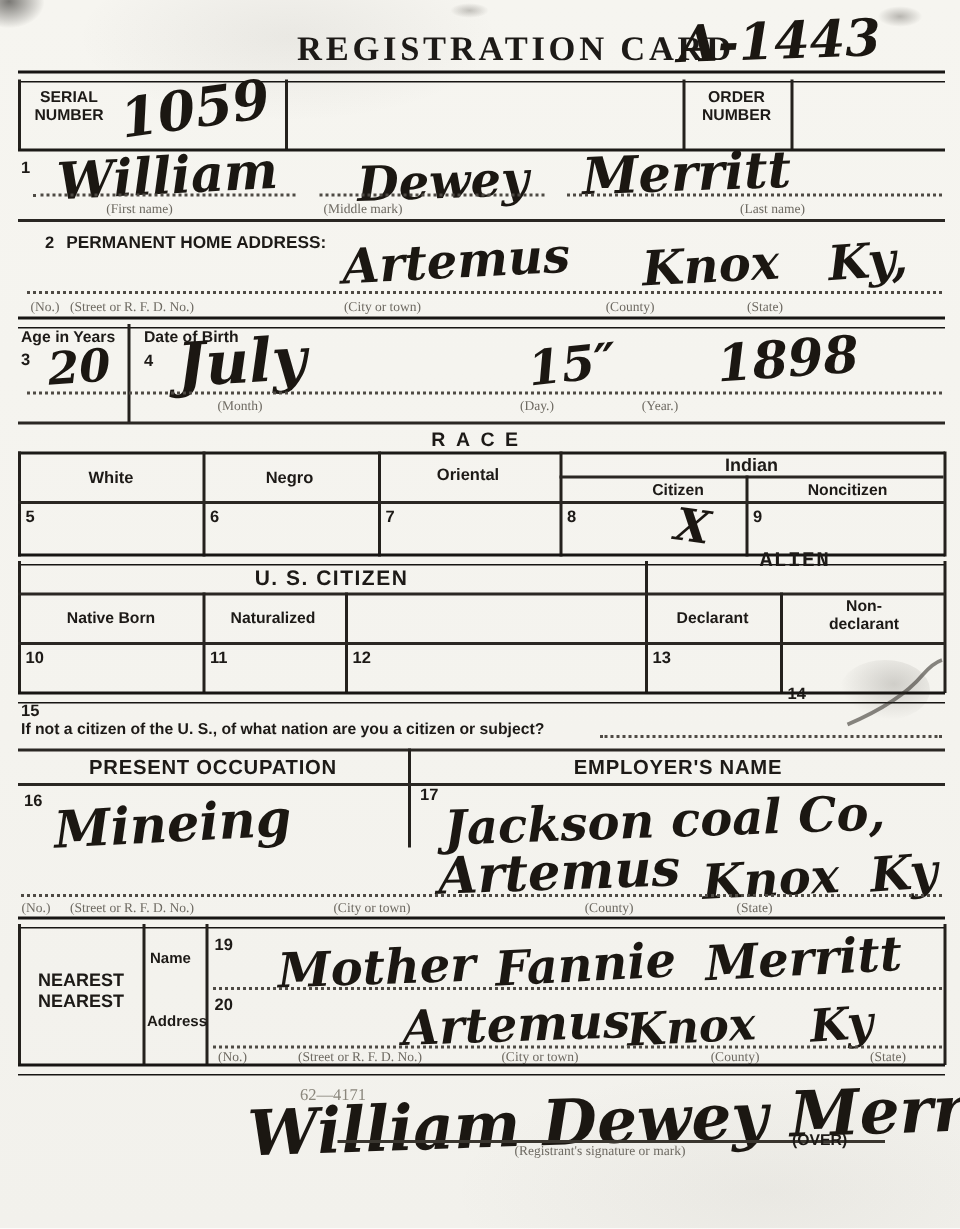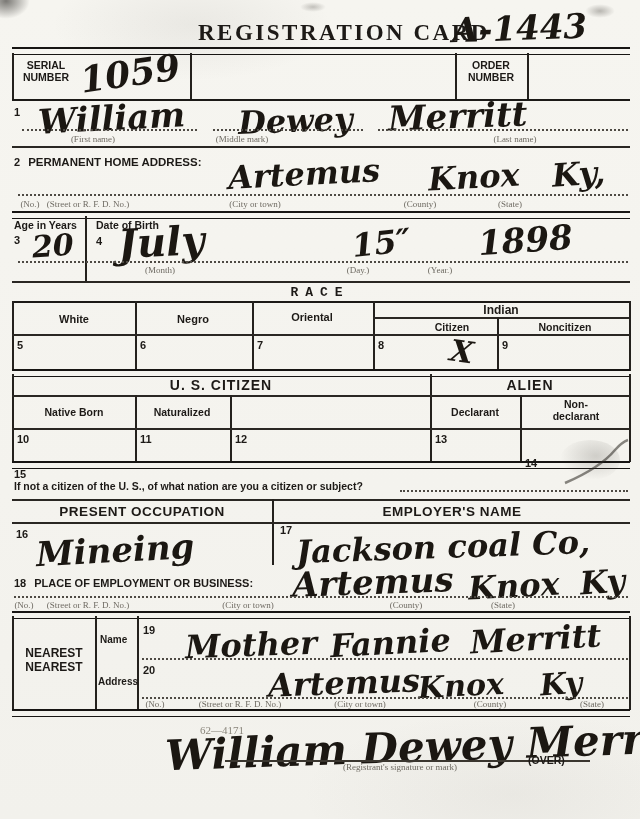--- a/index.html
+++ b/index.html
@@ -58,21 +58,21 @@
   <div class="abs hw" style="left:238px;top:102px;font-size:32px;transform:rotate(-2deg);">Dewey</div>
   <div class="abs hw" style="left:388px;top:96px;font-size:34px;transform:rotate(-2deg);">Merritt</div>
   <div class="dot" style="left:22px;top:129px;width:175px;"></div>
   <div class="dot" style="left:213px;top:129px;width:150px;"></div>
   <div class="dot" style="left:378px;top:129px;width:250px;"></div>
   <div class="abs slbl ctr" style="left:93px;top:134px;">(First name)</div>
   <div class="abs slbl ctr" style="left:242px;top:134px;">(Middle mark)</div>
   <div class="abs slbl ctr" style="left:515px;top:134px;">(Last name)</div>
   <div class="hline thin" style="left:12px;top:146px;width:618px;"></div>
 
-  <div class="abs" style="left:14px;top:152px;text-align:right;">
+  <div class="abs" style="left:30px;top:152px;text-align:right;">
     <span class="num">2</span>
     <span class="lbl" style="font-size:11.5px;margin-left:4px;">PERMANENT HOME ADDRESS:</span>
   </div>
   <div class="abs hw" style="left:228px;top:155px;font-size:32px;transform:rotate(-3deg);">Artemus</div>
   <div class="abs hw" style="left:428px;top:158px;font-size:32px;transform:rotate(-3deg);">Knox</div>
   <div class="abs hw" style="left:552px;top:155px;font-size:32px;transform:rotate(-4deg);">Ky,</div>
   <div class="dot" style="left:18px;top:194px;width:610px;"></div>
   <div class="abs slbl ctr" style="left:30px;top:199px;">(No.)</div>
   <div class="abs slbl ctr" style="left:88px;top:199px;">(Street or R. F. D. No.)</div>
   <div class="abs slbl ctr" style="left:255px;top:199px;">(City or town)</div>
@@ -88,21 +88,21 @@
   <div class="abs num" style="left:96px;top:235px;">4</div>
   <div class="abs hw" style="left:118px;top:218px;font-size:40px;transform:rotate(-3deg);">July</div>
   <div class="abs hw" style="left:352px;top:224px;font-size:32px;transform:rotate(-6deg);">15″</div>
   <div class="abs hw" style="left:478px;top:220px;font-size:34px;transform:rotate(-4deg);">1898</div>
   <div class="dot" style="left:18px;top:261px;width:610px;"></div>
   <div class="abs slbl ctr" style="left:160px;top:265px;">(Month)</div>
   <div class="abs slbl ctr" style="left:358px;top:265px;">(Day.)</div>
   <div class="abs slbl ctr" style="left:440px;top:265px;">(Year.)</div>
   <div class="hline thin" style="left:12px;top:281px;width:618px;"></div>
 
-  <div class="abs lbl ctr" style="left:320px;top:285px;font-size:13px;letter-spacing:7px;font-family:Liberation Mono, monospace;">RACE</div>
+  <div class="abs lbl ctr" style="left:320px;top:285px;font-size:13px;letter-spacing:7px;font-family:Liberation Sans, sans-serif;">RACE</div>
   <div class="hline" style="left:12px;top:301px;width:618px;"></div>
   <div class="vline" style="left:12px;top:301px;height:70px;"></div>
   <div class="vline" style="left:135px;top:301px;height:70px;"></div>
   <div class="vline" style="left:252px;top:301px;height:70px;"></div>
   <div class="vline" style="left:373px;top:301px;height:70px;"></div>
   <div class="vline" style="left:629px;top:301px;height:70px;"></div>
   <div class="abs lbl ctr" style="left:74px;top:313px;font-size:11px;">White</div>
   <div class="abs lbl ctr" style="left:193px;top:313px;font-size:11px;">Negro</div>
   <div class="abs lbl ctr" style="left:312px;top:311px;font-size:11px;">Oriental</div>
   <div class="abs lbl ctr" style="left:501px;top:303px;font-size:12px;">Indian</div>
@@ -116,21 +116,21 @@
   <div class="abs num" style="left:257px;top:339px;">7</div>
   <div class="abs num" style="left:378px;top:339px;">8</div>
   <div class="abs num" style="left:502px;top:339px;">9</div>
   <div class="abs hw" style="left:450px;top:334px;font-size:30px;transform:rotate(8deg);">X</div>
   <div class="hline dbl" style="left:12px;top:369px;width:618px;"></div>
 
   <div class="vline" style="left:12px;top:374px;height:88px;"></div>
   <div class="vline" style="left:430px;top:374px;height:88px;"></div>
   <div class="vline" style="left:629px;top:374px;height:88px;"></div>
   <div class="abs lbl ctr" style="left:221px;top:377px;font-size:14px;letter-spacing:1px;">U. S. CITIZEN</div>
-  <div class="abs lbl ctr" style="left:530px;top:377px;font-size:14px;letter-spacing:1px;">ALIEN</div>
+  <div class="abs lbl ctr" style="left:530px;top:366px;font-size:14px;letter-spacing:1px;font-family:Liberation Mono, monospace;">ALIEN</div>
   <div class="hline thin" style="left:12px;top:395px;width:618px;"></div>
   <div class="vline" style="left:135px;top:395px;height:67px;"></div>
   <div class="vline" style="left:230px;top:395px;height:67px;"></div>
   <div class="vline" style="left:520px;top:395px;height:67px;"></div>
   <div class="abs lbl ctr" style="left:74px;top:406px;font-size:10.5px;">Native Born</div>
   <div class="abs lbl ctr" style="left:182px;top:406px;font-size:10.5px;">Naturalized</div>
   <div class="abs lbl ctr" style="left:475px;top:406px;font-size:10.5px;">Declarant</div>
   <div class="abs lbl ctr" style="left:576px;top:398px;font-size:10.5px;width:70px;line-height:12px;white-space:normal;">Non-declarant</div>
   <div class="hline thin" style="left:12px;top:428px;width:618px;"></div>
   <div class="abs num" style="left:17px;top:433px;">10</div>
@@ -149,24 +149,20 @@
   <div class="hline thin" style="left:12px;top:499px;width:618px;"></div>
 
   <div class="vline" style="left:272px;top:499px;height:66px;"></div>
   <div class="abs lbl ctr" style="left:142px;top:504px;font-size:13.5px;letter-spacing:.5px;">PRESENT OCCUPATION</div>
   <div class="abs lbl ctr" style="left:452px;top:504px;font-size:13.5px;letter-spacing:.5px;">EMPLOYER'S NAME</div>
   <div class="hline thin" style="left:12px;top:522px;width:618px;"></div>
   <div class="abs num" style="left:16px;top:528px;">16</div>
   <div class="abs hw" style="left:36px;top:530px;font-size:34px;transform:rotate(-3deg);">Mineing</div>
   <div class="abs num" style="left:280px;top:524px;">17</div>
   <div class="abs hw" style="left:296px;top:528px;font-size:32px;transform:rotate(-2deg);">Jackson coal Co,</div>
-  <div class="abs" style="left:14px;top:573px;">
-    <span class="num">18</span>
-    <span class="lbl" style="font-size:11px;margin-left:4px;">PLACE OF EMPLOYMENT OR BUSINESS:</span>
-  </div>
   <div class="abs hw" style="left:292px;top:562px;font-size:34px;transform:rotate(-2deg);">Artemus</div>
   <div class="abs hw" style="left:468px;top:567px;font-size:32px;transform:rotate(-3deg);">Knox</div>
   <div class="abs hw" style="left:580px;top:563px;font-size:32px;transform:rotate(-4deg);">Ky</div>
   <div class="dot" style="left:14px;top:596px;width:614px;"></div>
   <div class="abs slbl ctr" style="left:24px;top:600px;">(No.)</div>
   <div class="abs slbl ctr" style="left:88px;top:600px;">(Street or R. F. D. No.)</div>
   <div class="abs slbl ctr" style="left:248px;top:600px;">(City or town)</div>
   <div class="abs slbl ctr" style="left:406px;top:600px;">(County)</div>
   <div class="abs slbl ctr" style="left:503px;top:600px;">(State)</div>
   <div class="hline dbl" style="left:12px;top:611px;width:618px;"></div>

